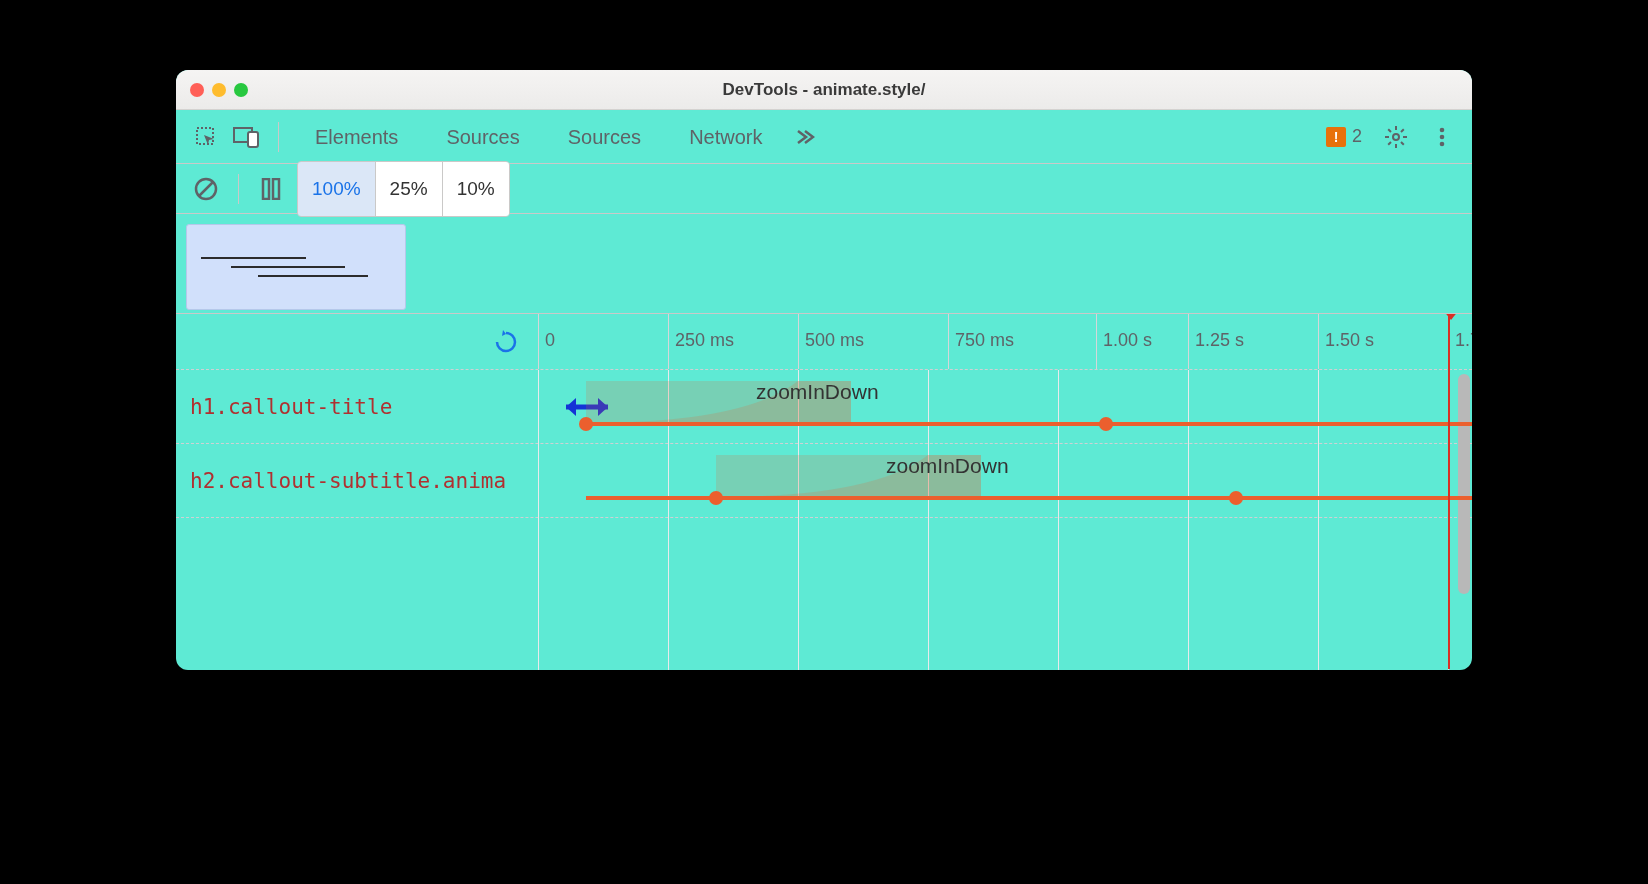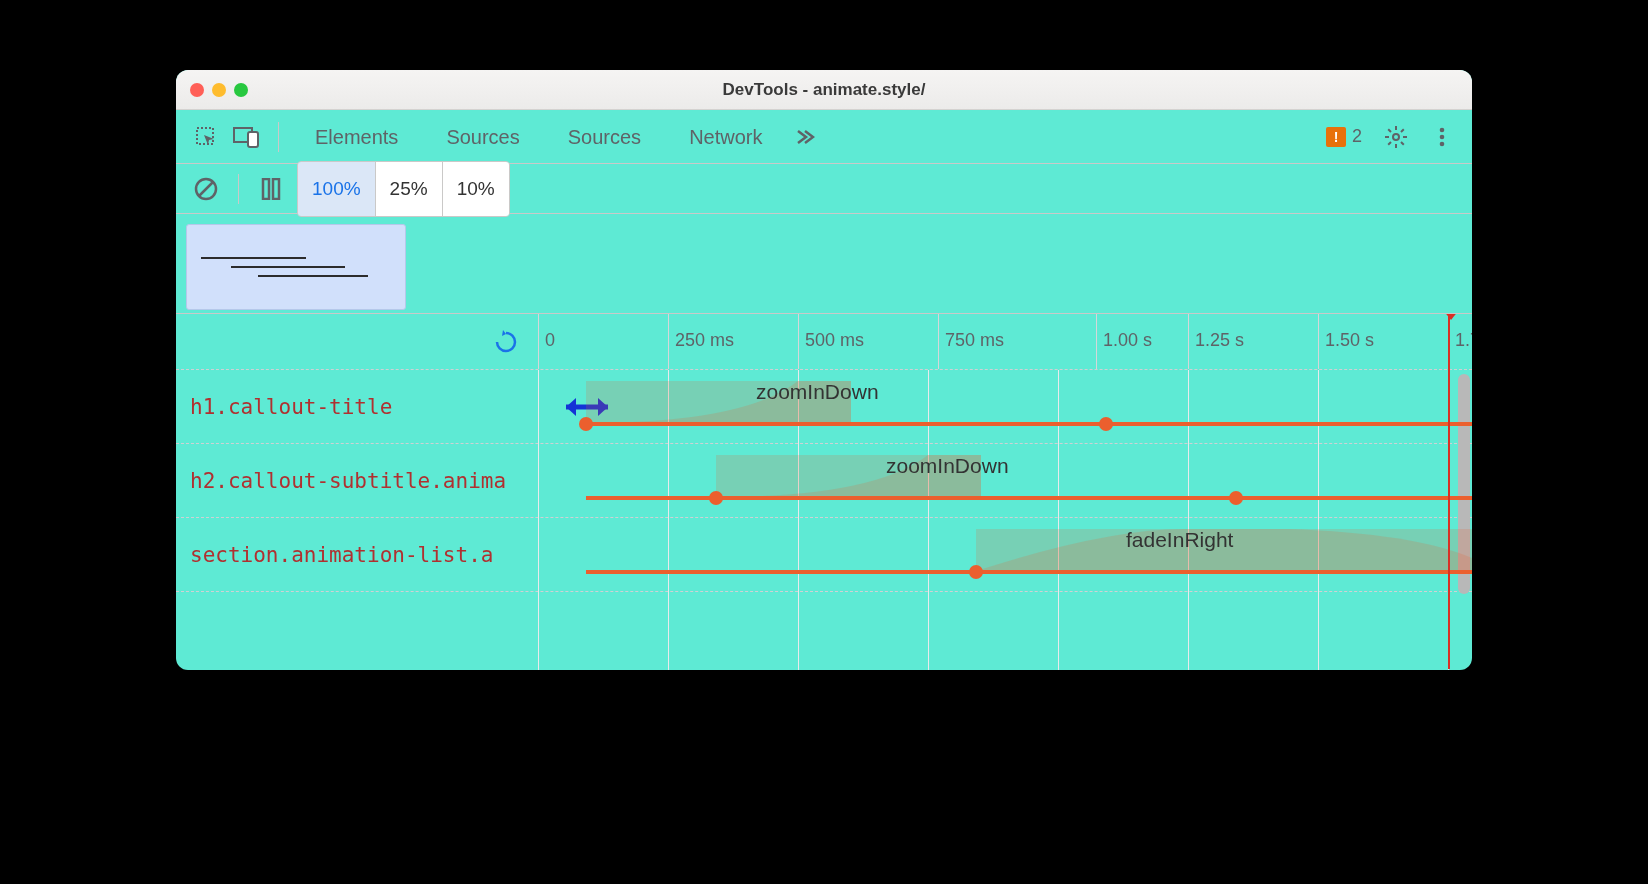--- a/index.html
+++ b/index.html
@@ -425,21 +425,21 @@
         <div class="playhead" style="left:910px"></div>
       <div class="tick" style="left: 0px;">
             <div class="tick-label">0</div>
           </div>
           <div class="tick" style="left: 130px;">
             <div class="tick-label">250 ms</div>
           </div>
           <div class="tick" style="left: 260px; text-decoration: underline;">
             <div class="tick-label">500 ms</div>
           </div>
-          <div class="tick" style="left: 400px; text-decoration: underline;">
+          <div class="tick" style="left: 410px; text-decoration: underline;">
             <div class="tick-label">750 ms</div>
           </div>
           <div class="tick" style="left: 520px; margin-left: 38px;">
             <div class="tick-label">1.00 s</div>
           </div>
           <div class="tick" style="left: 650px;">
             <div class="tick-label">1.25 s</div>
           </div>
           <div class="tick" style="left: 780px;">
             <div class="tick-label">1.50 s</div>
@@ -478,32 +478,20 @@
         <svg class="anim-curve" style="left:130px;width:265px;" viewBox="0 0 100 40" preserveAspectRatio="none">
             <path d="M0 40 Q 60 40 80 0 L100 0 L100 40 Z" fill="rgba(235,95,46,0.18)"></path>
           </svg>
         <div class="anim-line" style="left:0px;right:0px"></div>
         <div class="anim-dot" style="left:130px"></div>
         <div class="anim-dot" style="left:650px"></div>
         <div class="anim-name" style="left:300px">zoomInDown</div>
       </div>
     </div>
 
-    <div class="anim-row">
-      <div class="anim-label">section.animation-list.a</div>
-      <div class="anim-track">
-        <svg class="anim-curve" style="left:390px;width:520px;" viewBox="0 0 100 40" preserveAspectRatio="none">
-            <path d="M0 40 Q 25 0 40 0 L60 0 Q 90 5 100 40 Z" fill="rgba(235,95,46,0.18)"></path>
-          </svg>
-        <div class="anim-line" style="left:0px;right:0px"></div>
-        <div class="anim-dot" style="left:390px"></div>
-        <div class="anim-dot" style="left:910px"></div>
-        <div class="anim-name" style="left:540px">fadeInRight</div>
-      </div>
-    </div>
 
     <div class="scrollbar-v"></div>
   <div class="gridline" style="left: 362px;"></div>
       <div class="gridline" style="left: 492px;"></div>
       <div class="gridline" style="left: 622px;"></div>
       <div class="gridline" style="left: 752px;"></div>
       <div class="gridline" style="left: 882px;"></div>
       <div class="gridline" style="left: 1012px;"></div>
       <div class="gridline" style="left: 1142px;"></div>
       <div class="gridline" style="left: 1272px;"></div>

